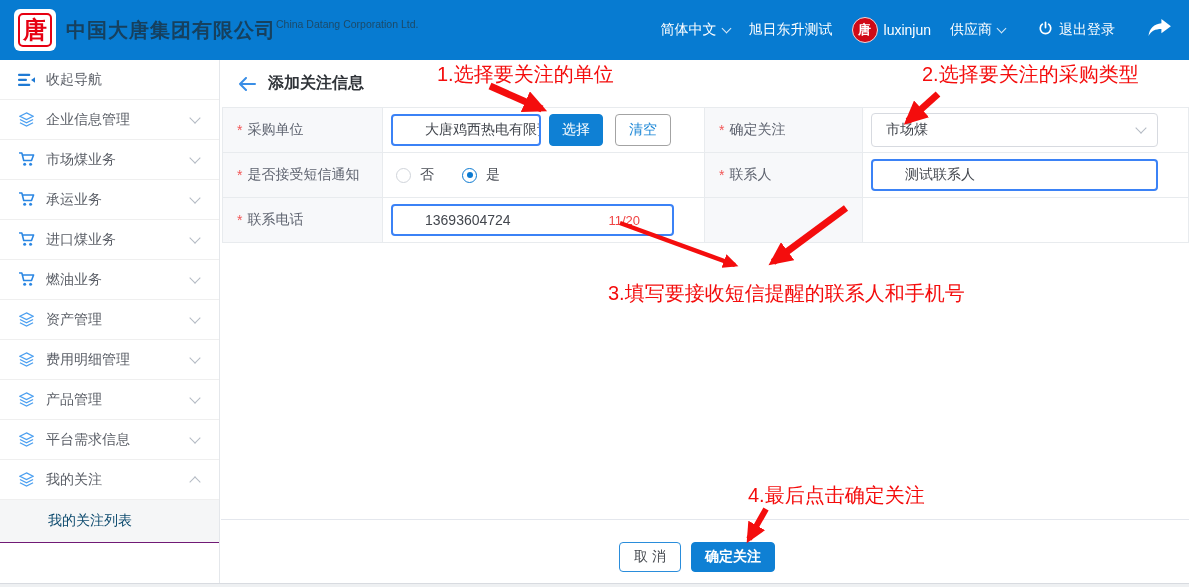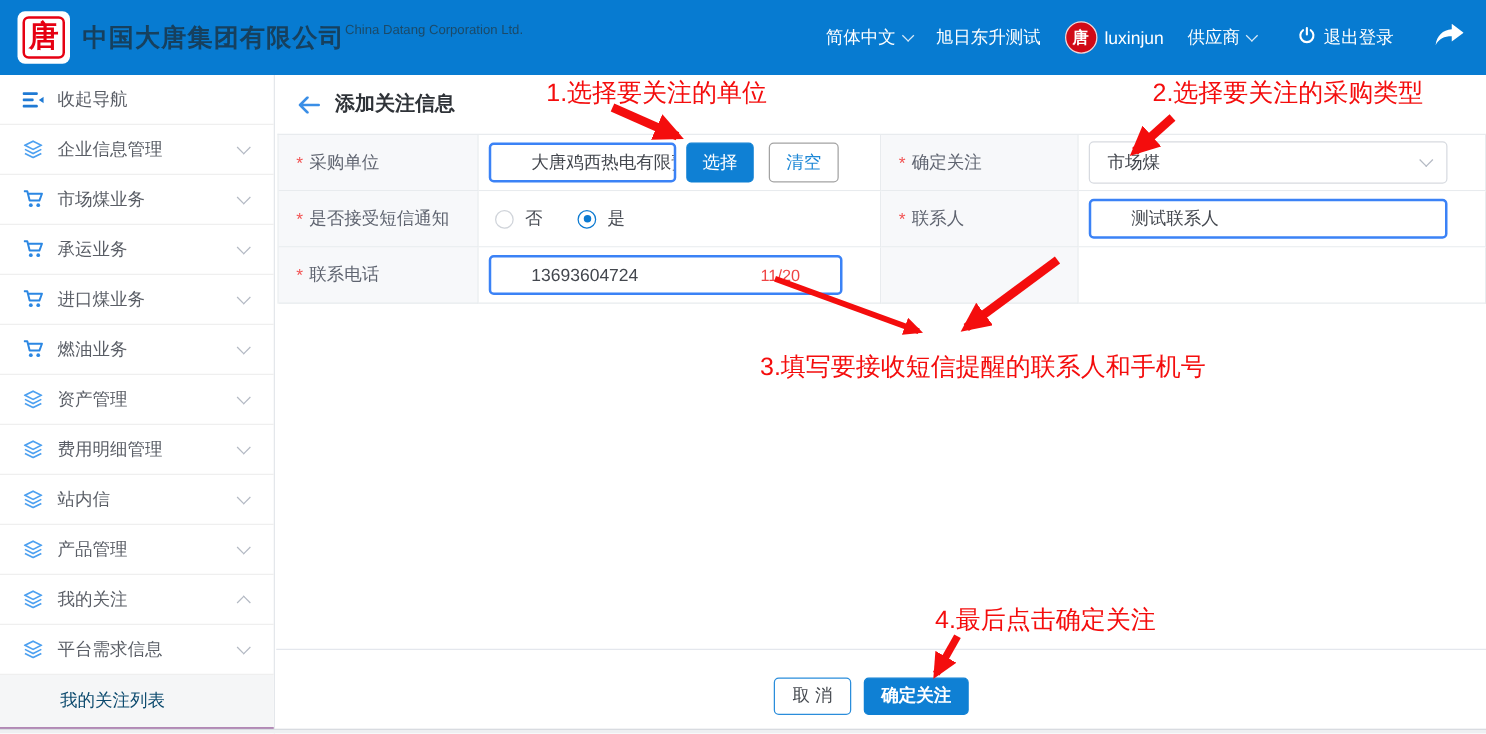--- a/index.html
+++ b/index.html
@@ -239,55 +239,44 @@
       <span class="chev-g down"></span>
     </div>
     <div class="side-row">
       <span class="icon">
           <svg width="15" height="15" viewBox="0 0 16 16">
             <path d="M8 1 L15 4.5 8 8 1 4.5 Z" fill="none" stroke="#4da0f0" stroke-width="1.4"></path>
             <path d="M1 8 L8 11.5 15 8" fill="none" stroke="#4da0f0" stroke-width="1.4"></path>
             <path d="M1 11.5 L8 15 15 11.5" fill="none" stroke="#4da0f0" stroke-width="1.4"></path>
           </svg>
         </span>
-      <span>站内信</span>
-      <span class="chev-g down"></span>
-    </div>
-    <div class="side-row">
-      <span class="icon">
-          <svg width="15" height="15" viewBox="0 0 16 16">
-            <path d="M8 1 L15 4.5 8 8 1 4.5 Z" fill="none" stroke="#4da0f0" stroke-width="1.4"></path>
-            <path d="M1 8 L8 11.5 15 8" fill="none" stroke="#4da0f0" stroke-width="1.4"></path>
-            <path d="M1 11.5 L8 15 15 11.5" fill="none" stroke="#4da0f0" stroke-width="1.4"></path>
-          </svg>
-        </span>
       <span>产品管理</span>
+      <span class="chev-g down"></span>
+    </div>
+    <div class="side-row">
+      <span class="icon">
+          <svg width="15" height="15" viewBox="0 0 16 16">
+            <path d="M8 1 L15 4.5 8 8 1 4.5 Z" fill="none" stroke="#4da0f0" stroke-width="1.4"></path>
+            <path d="M1 8 L8 11.5 15 8" fill="none" stroke="#4da0f0" stroke-width="1.4"></path>
+            <path d="M1 11.5 L8 15 15 11.5" fill="none" stroke="#4da0f0" stroke-width="1.4"></path>
+          </svg>
+        </span>
+      <span>平台需求信息</span>
       <span class="chev-g down"></span>
     </div>
     <div class="side-row">
       <span class="icon">
           <svg width="15" height="15" viewBox="0 0 16 16">
             <path d="M8 1 L15 4.5 8 8 1 4.5 Z" fill="none" stroke="#4da0f0" stroke-width="1.4"></path>
             <path d="M1 8 L8 11.5 15 8" fill="none" stroke="#4da0f0" stroke-width="1.4"></path>
             <path d="M1 11.5 L8 15 15 11.5" fill="none" stroke="#4da0f0" stroke-width="1.4"></path>
           </svg>
         </span>
       <span>我的关注</span>
       <span class="chev-g up"></span>
-    </div>
-    <div class="side-row">
-      <span class="icon">
-          <svg width="15" height="15" viewBox="0 0 16 16">
-            <path d="M8 1 L15 4.5 8 8 1 4.5 Z" fill="none" stroke="#4da0f0" stroke-width="1.4"></path>
-            <path d="M1 8 L8 11.5 15 8" fill="none" stroke="#4da0f0" stroke-width="1.4"></path>
-            <path d="M1 11.5 L8 15 15 11.5" fill="none" stroke="#4da0f0" stroke-width="1.4"></path>
-          </svg>
-        </span>
-      <span>平台需求信息</span>
-      <span class="chev-g down"></span>
     </div>
     <div class="side-sub">
       <span>我的关注列表</span>
     </div>
   </aside>
 
   <main class="main">
     <div class="title-row">
       <span class="back-btn">
         <svg width="18" height="14" viewBox="0 0 18 14">

